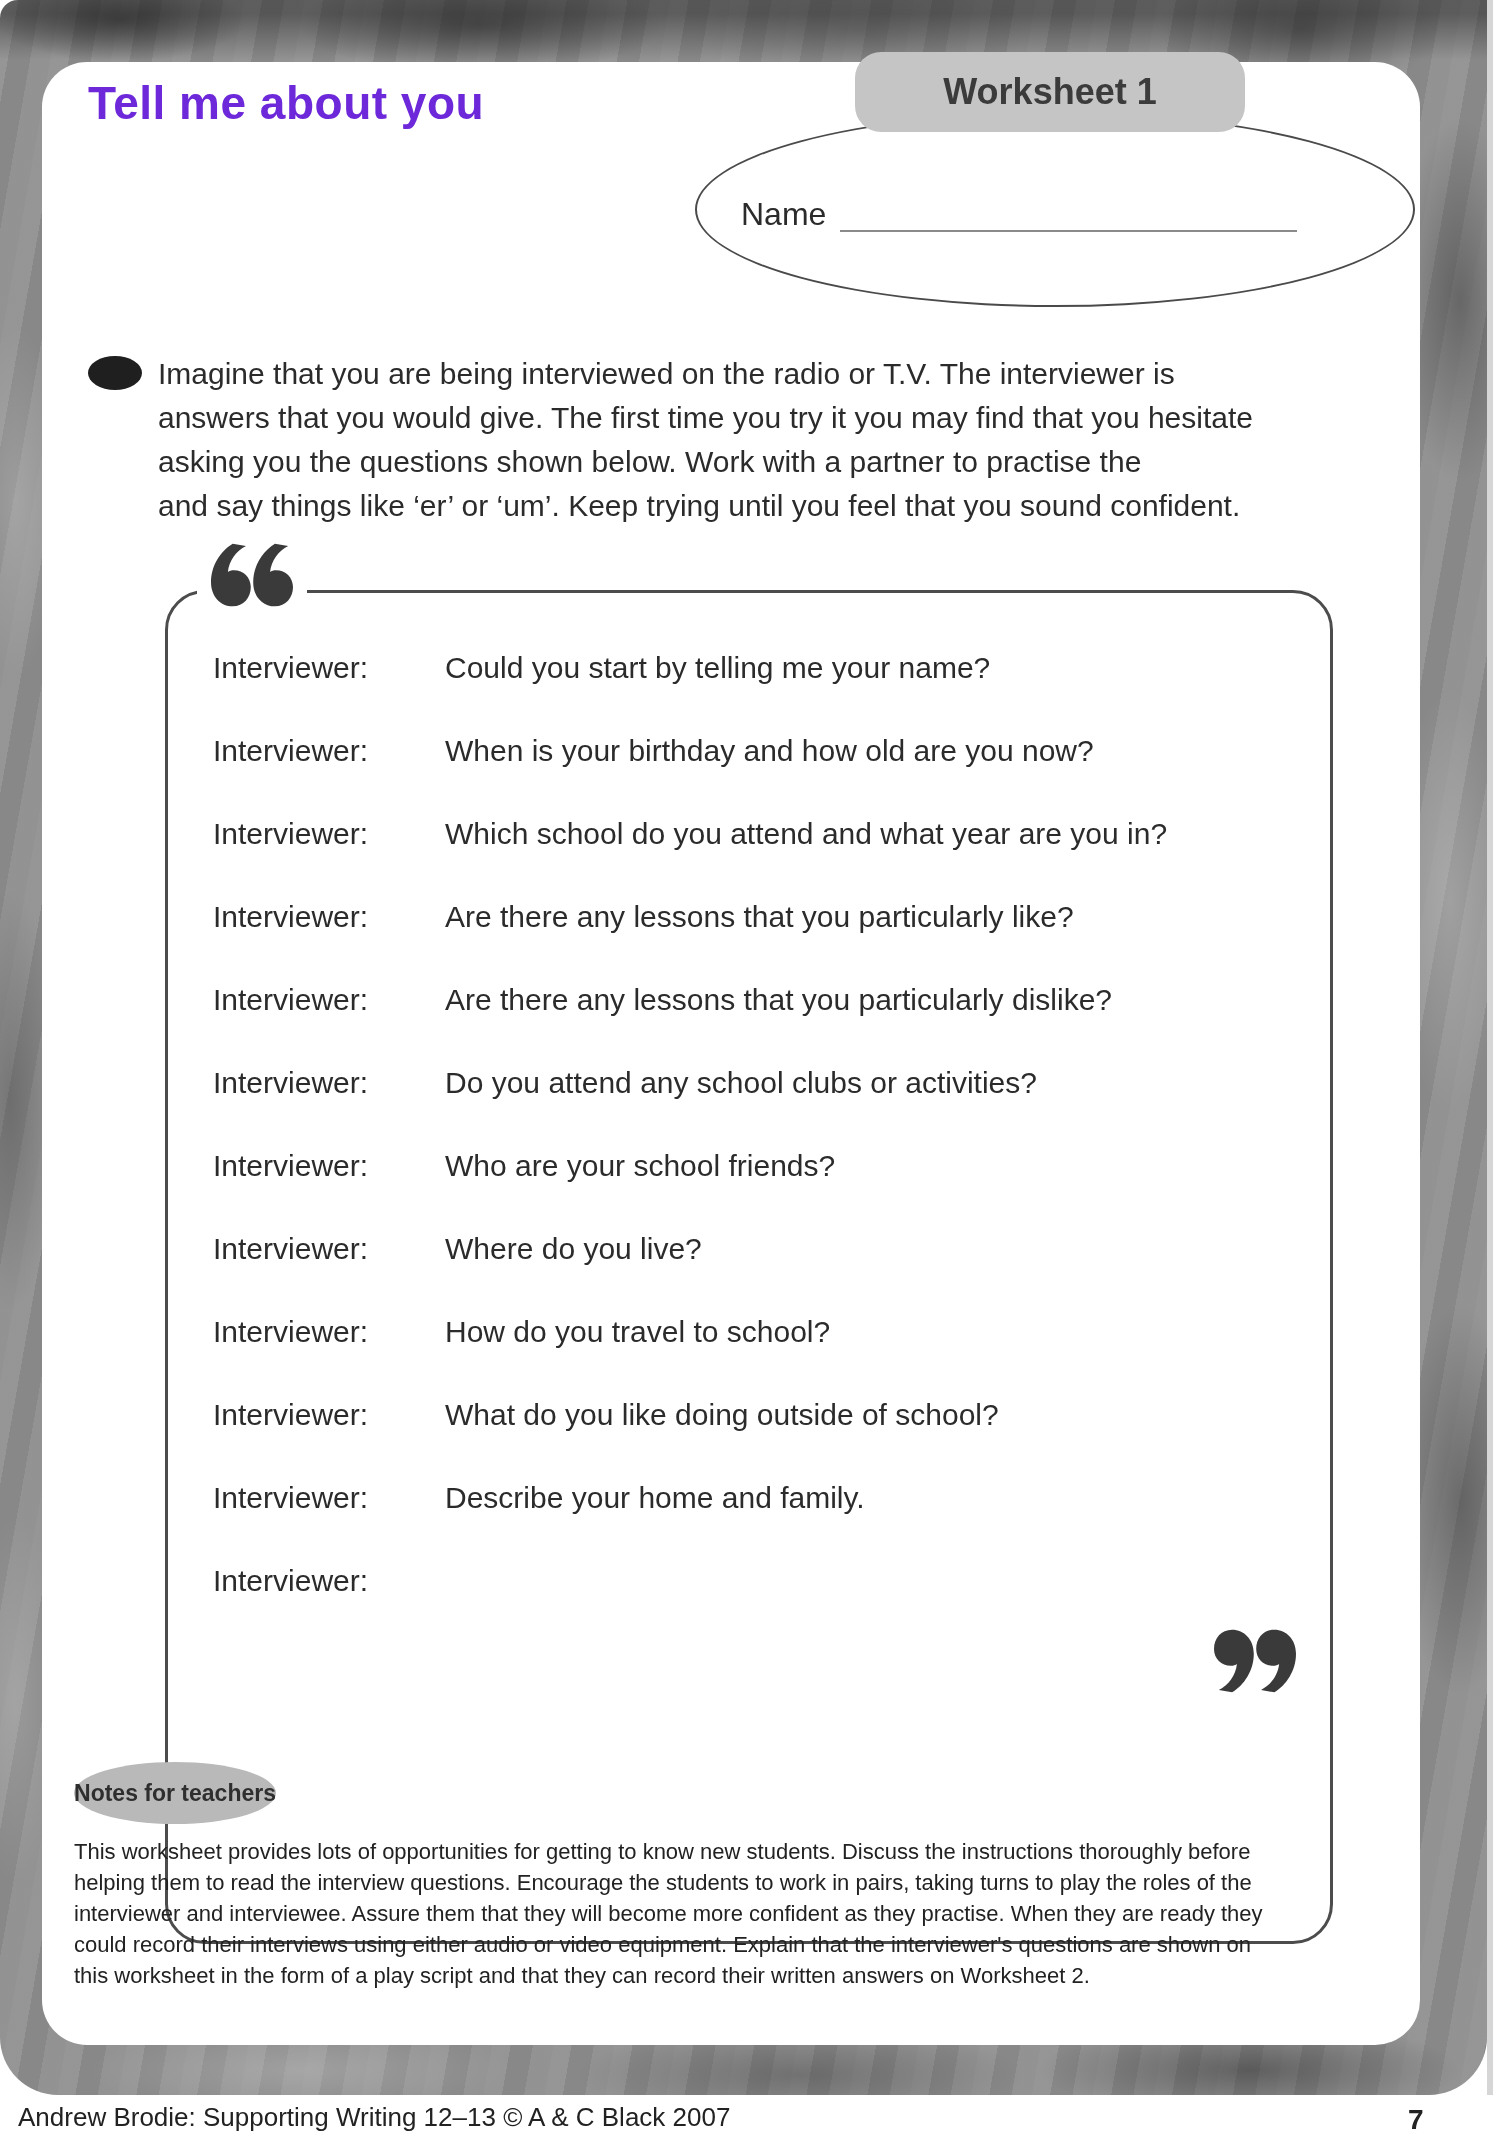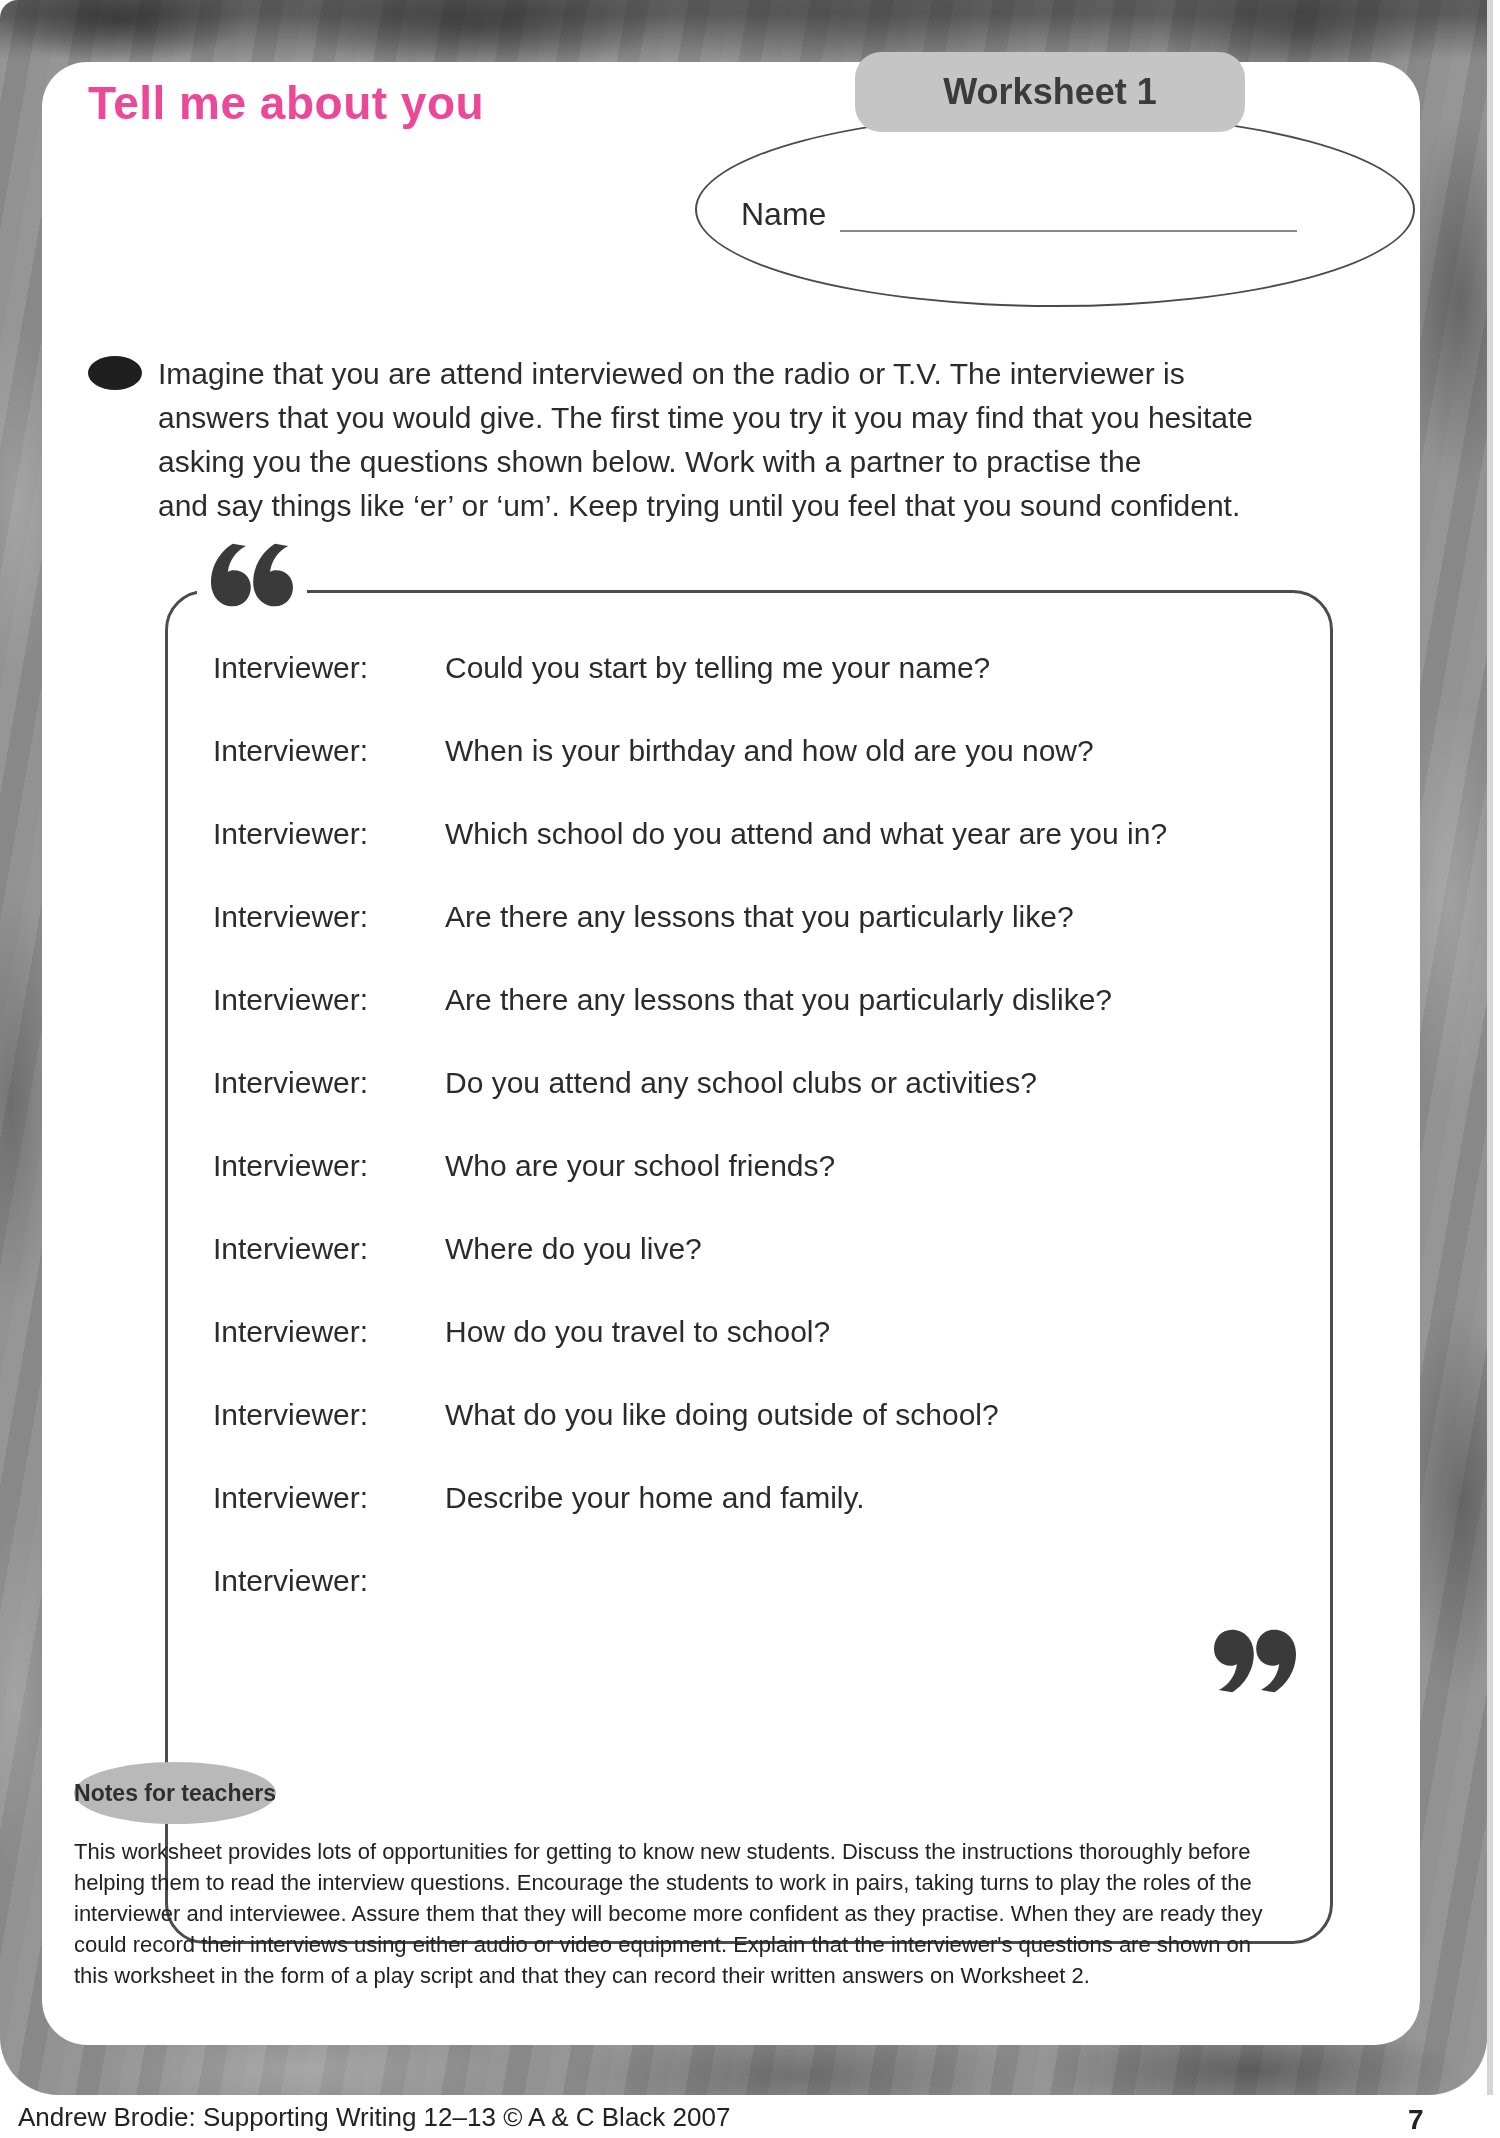--- a/index.html
+++ b/index.html
@@ -26,21 +26,21 @@
       radial-gradient(ellipse 320px 70px at 800px 2075px, rgba(60,60,60,.4), transparent 70%),
       radial-gradient(ellipse 300px 70px at 1250px 2070px, rgba(45,45,45,.5), transparent 70%),
       repeating-linear-gradient(100deg, rgba(255,255,255,.06) 0 18px, rgba(0,0,0,.05) 18px 40px, rgba(255,255,255,.03) 40px 60px);
   }
   .edge-strip{position:absolute;left:1487px;top:0;width:6px;height:2095px;background:#d6d6d6;z-index:2;}
 
   
   .page{position:absolute;left:42px;top:62px;width:1378px;height:1983px;background:#ffffff;
         border-radius:45px;z-index:3;}
 
-  .title{position:absolute;left:88px;top:76px;font-size:46px;font-weight:bold;color:#ec4899;
+  .title{position:absolute;left:88px;top:76px;font-size:46px;font-weight:bold;color:#6d28d9;
          letter-spacing:.5px;z-index:5;}
 
   .badge{position:absolute;left:855px;top:52px;width:390px;height:80px;background:#c5c5c5;
          border-radius:26px;display:flex;align-items:center;justify-content:center;z-index:6;}
   .badge span{font-size:36px;font-weight:bold;color:#3b3b3b;}
 
   .name-ellipse{position:absolute;left:695px;top:112px;width:720px;height:195px;
         border:2px solid #4a4a4a;border-radius:50%;background:#ffffff;z-index:5;
         display:flex;align-items:flex-start;padding:0;box-sizing:border-box;}
   .name-row{display:flex;width:100%;margin-top:82px;align-items:flex-end;}
@@ -89,21 +89,21 @@
 
   <div class="name-ellipse">
     <div class="name-row">
       <span class="name-label">Name</span>
       <span class="name-line"></span>
     </div>
   </div>
 
   <div class="bullet"></div>
   <div class="instructions">
-    <div>Imagine that you are attend interviewed on the radio or T.V. The interviewer is</div>
+    <div>Imagine that you are being interviewed on the radio or T.V. The interviewer is</div>
     <div>answers that you would give. The first time you try it you may find that you hesitate</div>
     <div>asking you the questions shown below. Work with a partner to practise the</div>
     <div>and say things like ‘er’ or ‘um’. Keep trying until you feel that you sound confident.</div>
   </div>
 
   <div class="qbox">
     <div class="q-row">
       <span class="q-label">Interviewer:</span>
       <span class="q-text">Could you start by telling me your name?</span>
     </div>

